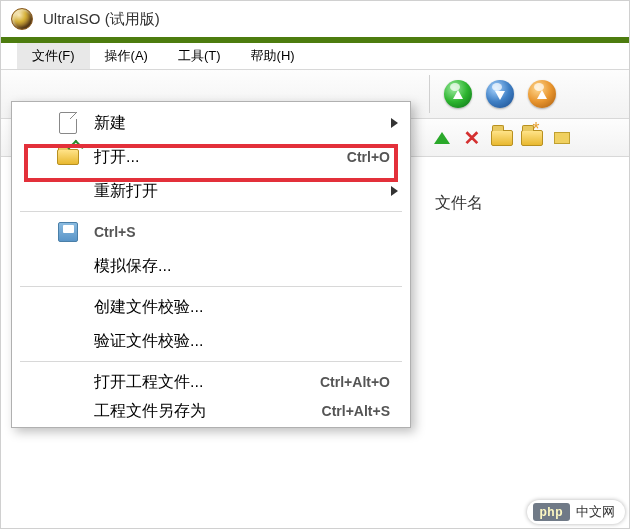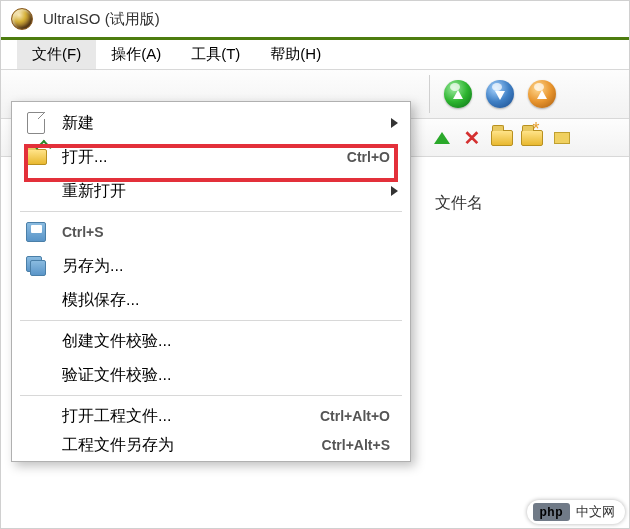--- a/index.html
+++ b/index.html
@@ -4,21 +4,21 @@
   <style>
     * { margin: 0; padding: 0; box-sizing: border-box; font-family: "Microsoft YaHei", "SimSun", sans-serif; }
     body { width: 630px; height: 529px; background: #fff; overflow: hidden; position: relative; border: 1px solid #d0d0d0; }
     
     
     .titlebar { height: 36px; display: flex; align-items: center; padding: 0 10px; background: #fff; }
     .app-icon { width: 22px; height: 22px; border-radius: 50%; background: radial-gradient(circle at 35% 30%, #f8e8b8 0%, #d4af37 35%, #7a5220 70%, #4a3010 100%); margin-right: 10px; border: 1px solid #8a5a20; box-shadow: inset 2px 2px 3px rgba(255,255,255,0.5), inset -2px -2px 3px rgba(0,0,0,0.3); }
     .title-text { font-size: 15px; color: #333; }
     
     
-    .menubar { height: 32px; display: flex; align-items: stretch; background: #fff; border-top: 3px solid #4d7c0f; padding-left: 16px; font-size: 15px; }
+    .menubar { height: 32px; display: flex; align-items: stretch; background: #fff; border-top: 6px solid #4d7c0f; padding-left: 16px; font-size: 13px; }
     .menu-item { padding: 0 15px; display: flex; align-items: center; cursor: default; }
     .menu-item.active { background: #e8e8e8; }
     
     
     .toolbar-row { height: 50px; display: flex; align-items: center; background: linear-gradient(#fdfdfd, #f2f2f2); border-top: 1px solid #d8d8d8; border-bottom: 1px solid #d8d8d8; }
     .toolbar-group { display: flex; align-items: center; gap: 14px; padding: 0 14px; }
     .toolbar-sep { width: 1px; height: 38px; background: #d0d0d0; }
     
     
     .sphere { width: 28px; height: 28px; border-radius: 50%; position: relative; }
@@ -32,21 +32,21 @@
     
     .toolbar-row2 { height: 38px; display: flex; align-items: center; background: linear-gradient(#fdfdfd, #f2f2f2); border-bottom: 1px solid #d8d8d8; padding-left: 430px; gap: 8px; }
     .tb2-icon { width: 22px; height: 22px; display: flex; align-items: center; justify-content: center; }
     
     
     .file-panel { position: absolute; left: 430px; top: 188px; right: 10px; background: #fff; }
     .file-header { font-size: 16px; color: #333; padding: 4px 4px; }
     
     
     .dropdown { position: absolute; top: 100px; left: 10px; width: 400px; background: #fff; border: 1px solid #b0b0b0; box-shadow: 4px 4px 10px rgba(0,0,0,0.25); z-index: 100; padding: 4px 0; }
-    .dd-item { height: 34px; display: flex; align-items: center; padding: 0 12px; font-size: 16px; position: relative; }
+    .dd-item { height: 34px; display: flex; align-items: center; padding: 0 12px; font-size: 16px; position: relative; margin-left: 32px; }
     .dd-icon { width: 24px; height: 24px; margin-right: 14px; display: flex; align-items: center; justify-content: center; }
     .dd-label { flex: 1; }
     .dd-shortcut { color: #555; font-size: 14px; margin-right: 8px; font-weight: bold; }
     .dd-arrow { position: absolute; right: 12px; width: 0; height: 0; border-top: 5px solid transparent; border-bottom: 5px solid transparent; border-left: 7px solid #333; }
     .dd-sep { height: 1px; background: #d8d8d8; margin: 3px 8px; }
     .dd-highlight { position: absolute; left: 12px; top: 42px; width: 374px; height: 38px; border: 4px solid #e3303a; pointer-events: none; z-index: 101; }
     
     
     .ico-file { width: 18px; height: 22px; background: #fff; border: 1px solid #888; position: relative; border-radius: 2px; }
     .ico-file::before { content: ""; position: absolute; top: -1px; right: -1px; width: 7px; height: 7px; background: linear-gradient(135deg, transparent 48%, #888 50%, #fff 52%); }
@@ -62,21 +62,21 @@
     .ico-disc::after { content: ""; position: absolute; top: 7px; left: 7px; width: 4px; height: 4px; border-radius: 50%; background: #fff; border: 1px solid #888; }
     
     
     .ico-up { width: 0; height: 0; border-left: 8px solid transparent; border-right: 8px solid transparent; border-bottom: 12px solid #2aa82a; }
     .ico-x { color: #d43030; font-size: 20px; font-weight: bold; }
     .ico-star { color: #e8a030; font-size: 18px; }
     .ico-rect { width: 16px; height: 12px; background: #f0d060; border: 1px solid #c0a030; }
     
     
     .watermark { position: absolute; right: 4px; bottom: 4px; display: flex; align-items: center; gap: 6px; background: #fff; padding: 3px 10px 3px 6px; border-radius: 14px; box-shadow: 0 0 4px rgba(0,0,0,0.3); font-size: 13px; color: #333; z-index: 200; }
-    .wm-logo { background: #707a87; color: #000000; padding: 2px 7px; border-radius: 3px; font-size: 12px; font-weight: bold; letter-spacing: 0.5px; }
+    .wm-logo { background: #707a87; color: #fef9c3; padding: 2px 7px; border-radius: 3px; font-size: 12px; font-weight: bold; letter-spacing: 0.5px; }
   </style>
 </head>
 <body>
 
 <div class="titlebar">
   <div class="app-icon"></div>
   <div class="title-text">UltraISO (试用版)</div>
 </div>
 
 <div class="menubar">
@@ -150,26 +150,20 @@
 
   <div class="dd-sep"></div>
 
   <div class="dd-item">
     <div class="dd-icon">
         <div class="ico-save"></div>
       </div>
     <span class="dd-shortcut">Ctrl+S</span>
   </div>
 
-  <div class="dd-item">
-    <div class="dd-icon">
-        <div class="ico-copy"></div>
-      </div>
-    <span class="dd-label">另存为...</span>
-  </div>
 
   <div class="dd-item">
     <div class="dd-icon"></div>
     <span class="dd-label">模拟保存...</span>
   </div>
 
   <div class="dd-sep"></div>
 
   <div class="dd-item">
     <div class="dd-icon"></div>

